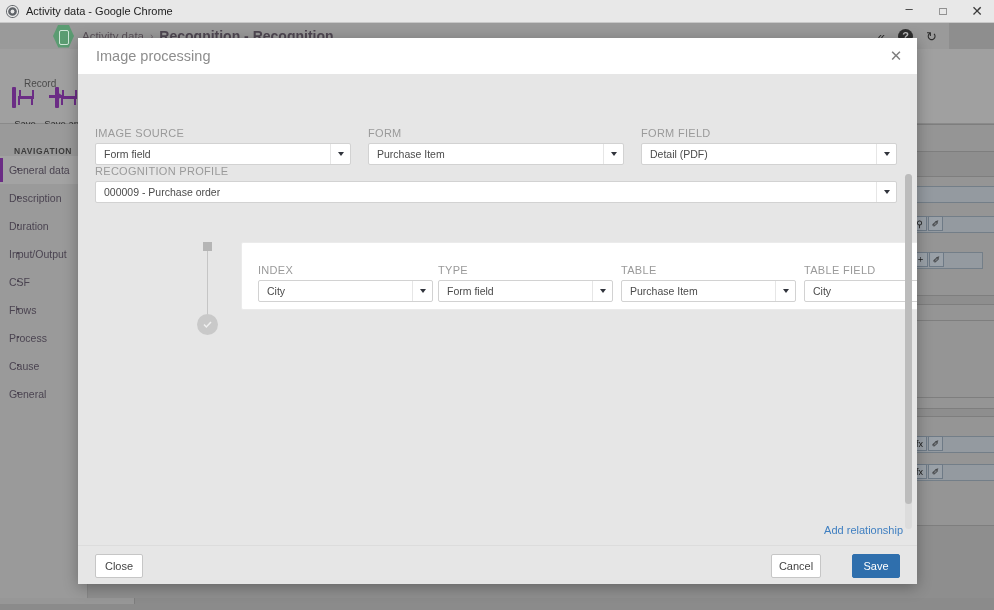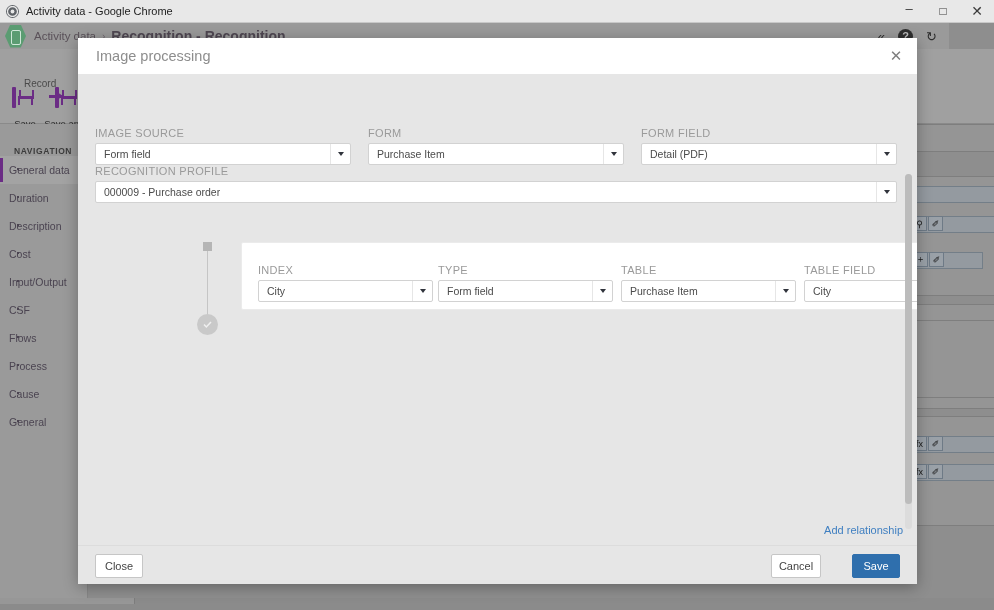--- a/index.html
+++ b/index.html
@@ -36,21 +36,21 @@
   .winbtn.min { font-size: 13px; padding-bottom: 6px; }
   .winbtn.close { font-size: 14px; }
 
   
   .bgapp {
     position: absolute; left: 0; top: 23px; width: 994px; height: 587px;
     background: #8e8e8e; overflow: hidden;
   }
   .bg-breadcrumb {
     position: absolute; left: 0; top: 0; width: 949px; height: 26px;
-    background: #9a9a9a; display: flex; align-items: center;
+    background: #9a9a9a; display: flex; align-items: center; padding-left: 48px;
   }
   .bg-logo {
     width: 21px; height: 23px; margin-left: 5px; flex: none;
     background: #5b9c72;
     clip-path: polygon(25% 0, 75% 0, 100% 50%, 75% 100%, 25% 100%, 0 50%);
     position: relative;
   }
   .bg-logo::after {
     content: ""; position: absolute; left: 6px; top: 5px;
     width: 8px; height: 13px;
@@ -319,29 +319,25 @@
     </div>
 
     <div class="bg-navpanel">
       <div class="nav-head">NAVIGATION</div>
       <div class="nav-item active">
         <span class="bullet"></span>
         <span class="nm">General data</span>
       </div>
       <div class="nav-item">
         <span class="bullet"></span>
+        <span class="nm">Description</span>
+      </div>
+      <div class="nav-item">
+        <span class="bullet"></span>
         <span class="nm">Duration</span>
-      </div>
-      <div class="nav-item">
-        <span class="bullet"></span>
-        <span class="nm">Description</span>
-      </div>
-      <div class="nav-item">
-        <span class="bullet"></span>
-        <span class="nm">Cost</span>
       </div>
       <div class="nav-item">
         <span class="bullet"></span>
         <span class="nm">Input/Output</span>
       </div>
       <div class="nav-item">
         <span class="bullet"></span>
         <span class="nm">CSF</span>
       </div>
       <div class="nav-item">

